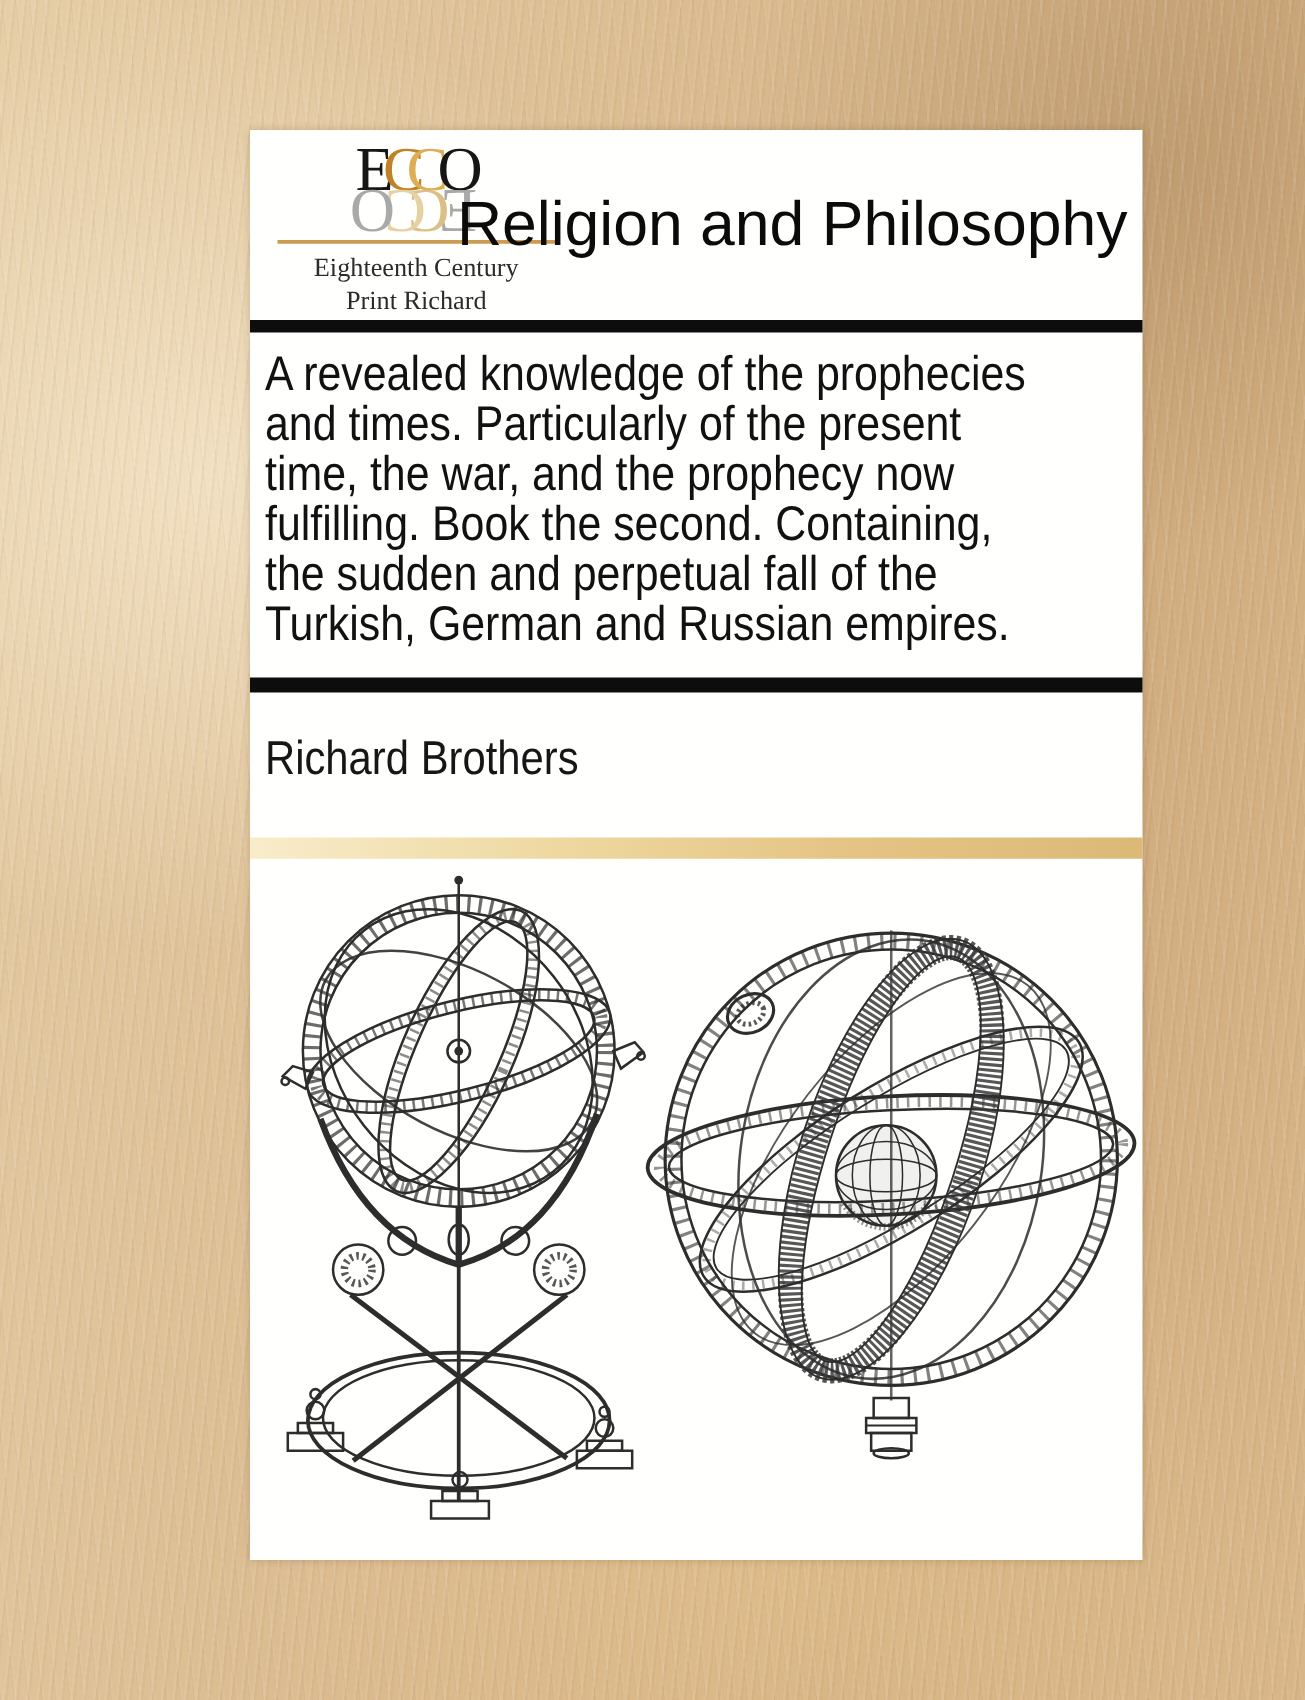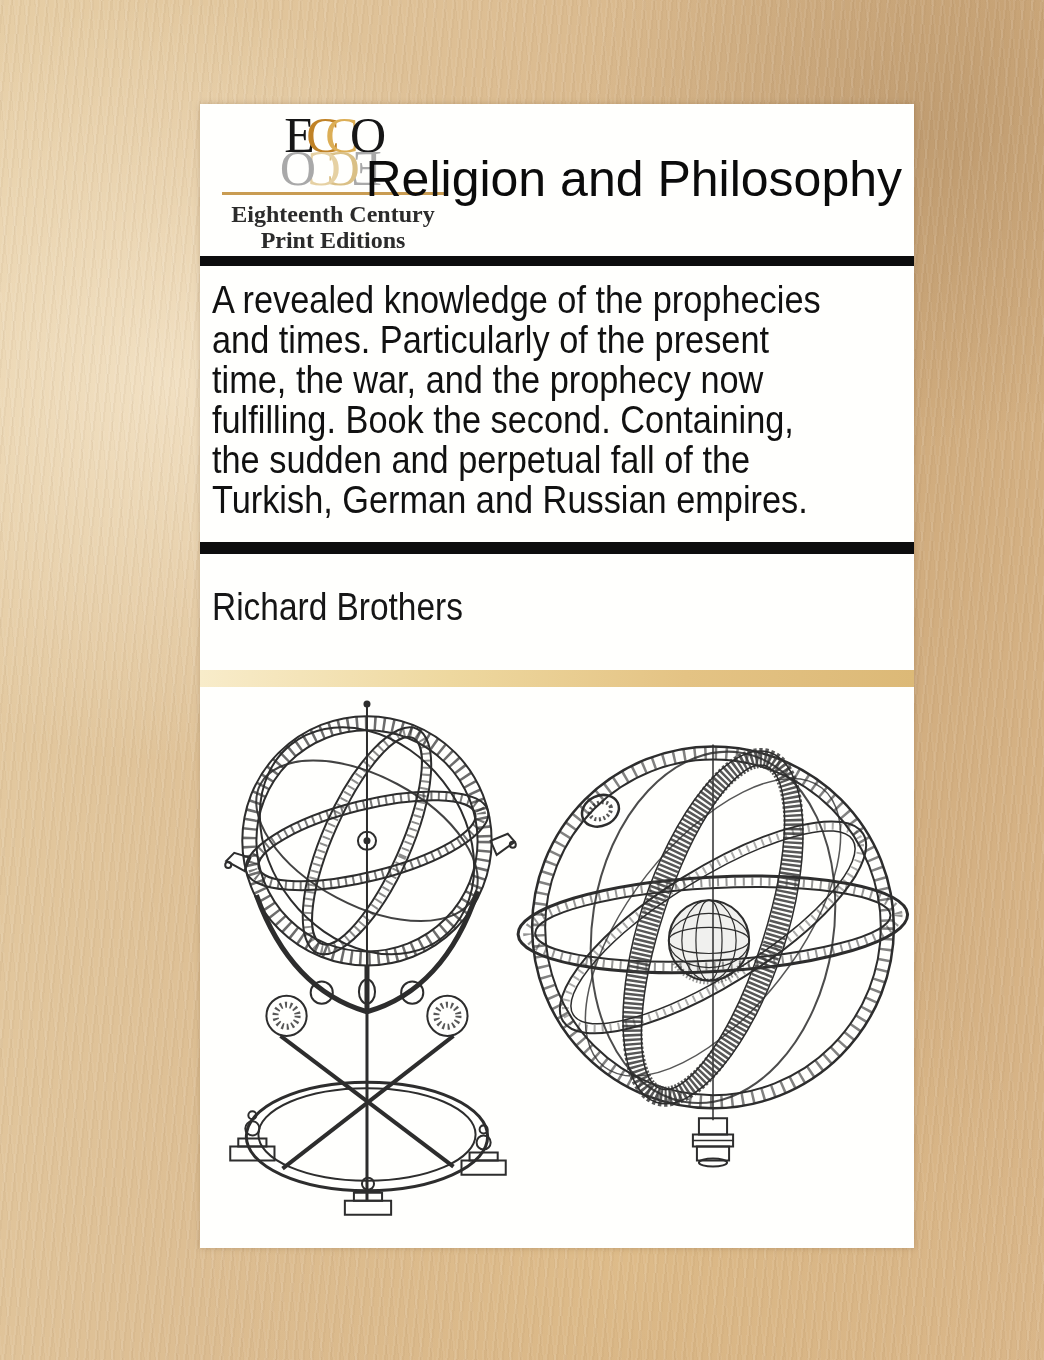--- a/index.html
+++ b/index.html
@@ -37,21 +37,21 @@
   .lg-black{color:#161616;}
   .lg-gold1{color:#c08226;margin-left:-4px;}
   .lg-gold2{color:#dcae55;margin-left:-10px;}
   .lg-o{margin-left:-4px;}
   .logo-row.mirror{transform:scaleX(-1);margin-top:-10px;line-height:40px;opacity:0.95;}
   .mr-gray{color:#a5a5a5;}
   .mr-tan1{color:#d9bd80;margin-left:-4px;}
   .mr-tan2{color:#e5cf9f;margin-left:-10px;}
   .logo-divider{height:3px;background:#c99c52;margin:4px 2px 6px 2px;}
   .logo-tagline{
-    font-family:"Liberation Serif",serif;font-size:24px;line-height:26px;color:#2b2b2b;font-weight:bold;
+    font-family:"Liberation Serif",serif;font-size:21px;line-height:26px;color:#2b2b2b;
   }
   
   .category{
     position:absolute;top:46px;right:12px;
     font-size:50px;color:#0b0b0b;white-space:nowrap;letter-spacing:0;
   }
   
   .rule{position:absolute;left:0;right:0;background:#0d0d0d;}
   .rule-1{top:152px;height:10px;}
   .rule-2{top:438px;height:12px;}
@@ -87,21 +87,21 @@
   <div class="logo-block">
     <div class="logo-row">
       <span class="lg-black">E</span><span class="lg-gold1">C</span><span class="lg-gold2">C</span><span class="lg-black lg-o">O</span>
     </div>
     <div class="logo-row mirror">
       <span class="mr-gray">E</span><span class="mr-tan1">C</span><span class="mr-tan2">C</span><span class="mr-gray lg-o">O</span>
     </div>
     <div class="logo-divider"></div>
     <div class="logo-tagline">
       <div>Eighteenth Century</div>
-      <div>Print Editions</div>
+      <div>Print Richard</div>
     </div>
   </div>
 
   <div class="category">Religion and Philosophy</div>
 
   <div class="rule rule-1"></div>
 
   <div class="title-block">
     <div>A revealed knowledge of the prophecies</div>
     <div>and times. Particularly of the present</div>

